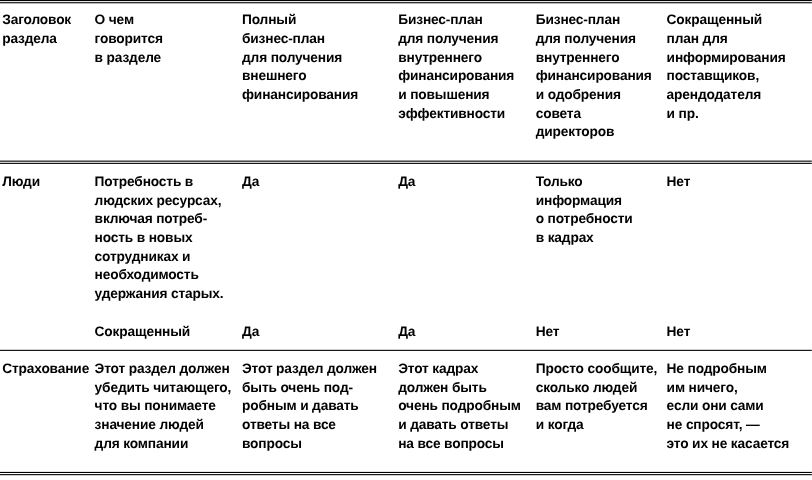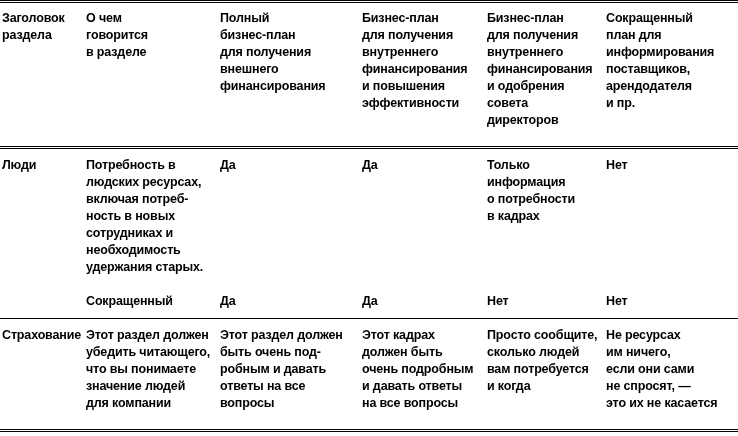--- a/index.html
+++ b/index.html
@@ -176,20 +176,20 @@
 вопросы</div>
     <div class="cell x4">Этот кадрах
 должен быть
 очень подробным
 и давать ответы
 на все вопросы</div>
     <div class="cell x5">Просто сообщите,
 сколько людей
 вам потребуется
 и когда</div>
-    <div class="cell x6">Не ресурсах
+    <div class="cell x6">Не подробным
 им ничего,
 если они сами
 не спросят, —
 это их не касается</div>
   </div>
 
 </div>
 
 </body></html>

